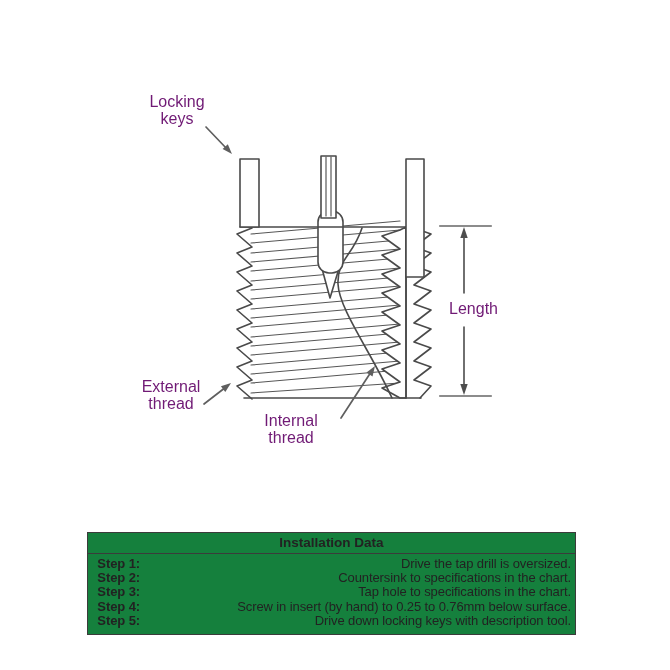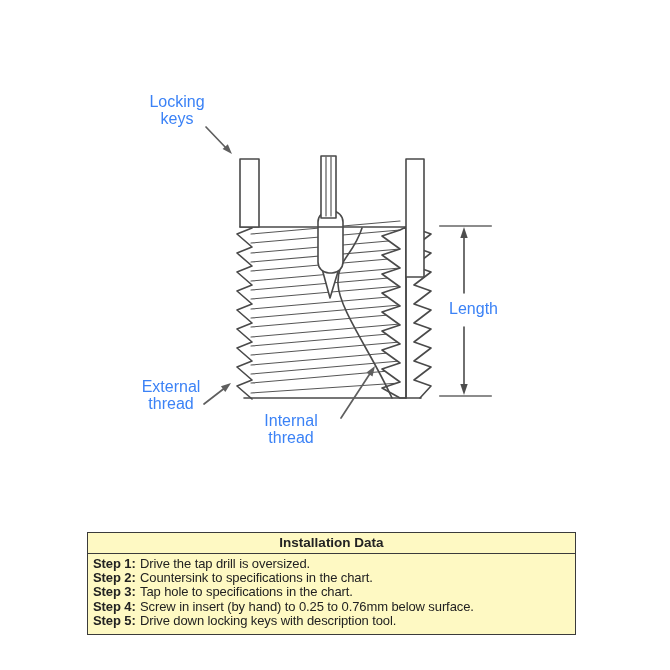--- a/index.html
+++ b/index.html
@@ -1,33 +1,33 @@
 <!DOCTYPE html>
 <html><head>
 <meta charset="utf-8">
 <style>
   html,body{margin:0;padding:0;background:#fff;}
   #page{position:relative;width:670px;height:670px;background:#ffffff;
         font-family:"Liberation Sans","DejaVu Sans",sans-serif;color:#1c1c1c;overflow:hidden;}
   
   #diagram-svg{position:absolute;left:0;top:0;width:670px;height:670px;}
   
-  .callout{position:absolute;font-size:16px;line-height:16.5px;text-align:center;color:#3b82f6;}
+  .callout{position:absolute;font-size:16px;line-height:16.5px;text-align:center;color:#701a75;}
   #lbl-locking{left:140px;top:94px;width:74px;}
   #lbl-length{left:438px;top:301px;width:60px;text-align:right;}
   #lbl-external{left:132px;top:379px;width:78px;}
   #lbl-internal{left:256px;top:413px;width:70px;}
   
   #install-table{position:absolute;left:87px;top:532px;width:489px;
-                 border:1.6px solid #3b3b3b;background:#fef9c3;box-sizing:border-box;}
+                 border:1.6px solid #3b3b3b;background:#15803d;box-sizing:border-box;}
   #install-title{font-size:13.5px;font-weight:bold;text-align:center;
                  padding:2px 0 3px 0;border-bottom:1.4px solid #3b3b3b;color:#222;}
   #install-steps{padding:3px 4px 6px 5px;font-size:13px;line-height:14.2px;
                  letter-spacing:-0.1px;color:#222;}
-  .step-row{display:grid;grid-template-columns:47px 1fr;}
+  .step-row{display:grid;grid-template-columns:47px 1fr;text-align:right;}
   .step-label{font-weight:bold;white-space:nowrap;}
   .step-note{grid-column:2;}
 </style>
 </head>
 <body>
 
 <div id="page">
 
   <svg id="diagram-svg" viewBox="0 0 670 670" xmlns="http://www.w3.org/2000/svg">
     <g stroke="#4a4a4a" fill="none" stroke-width="1.6" stroke-linejoin="round" stroke-linecap="round">

